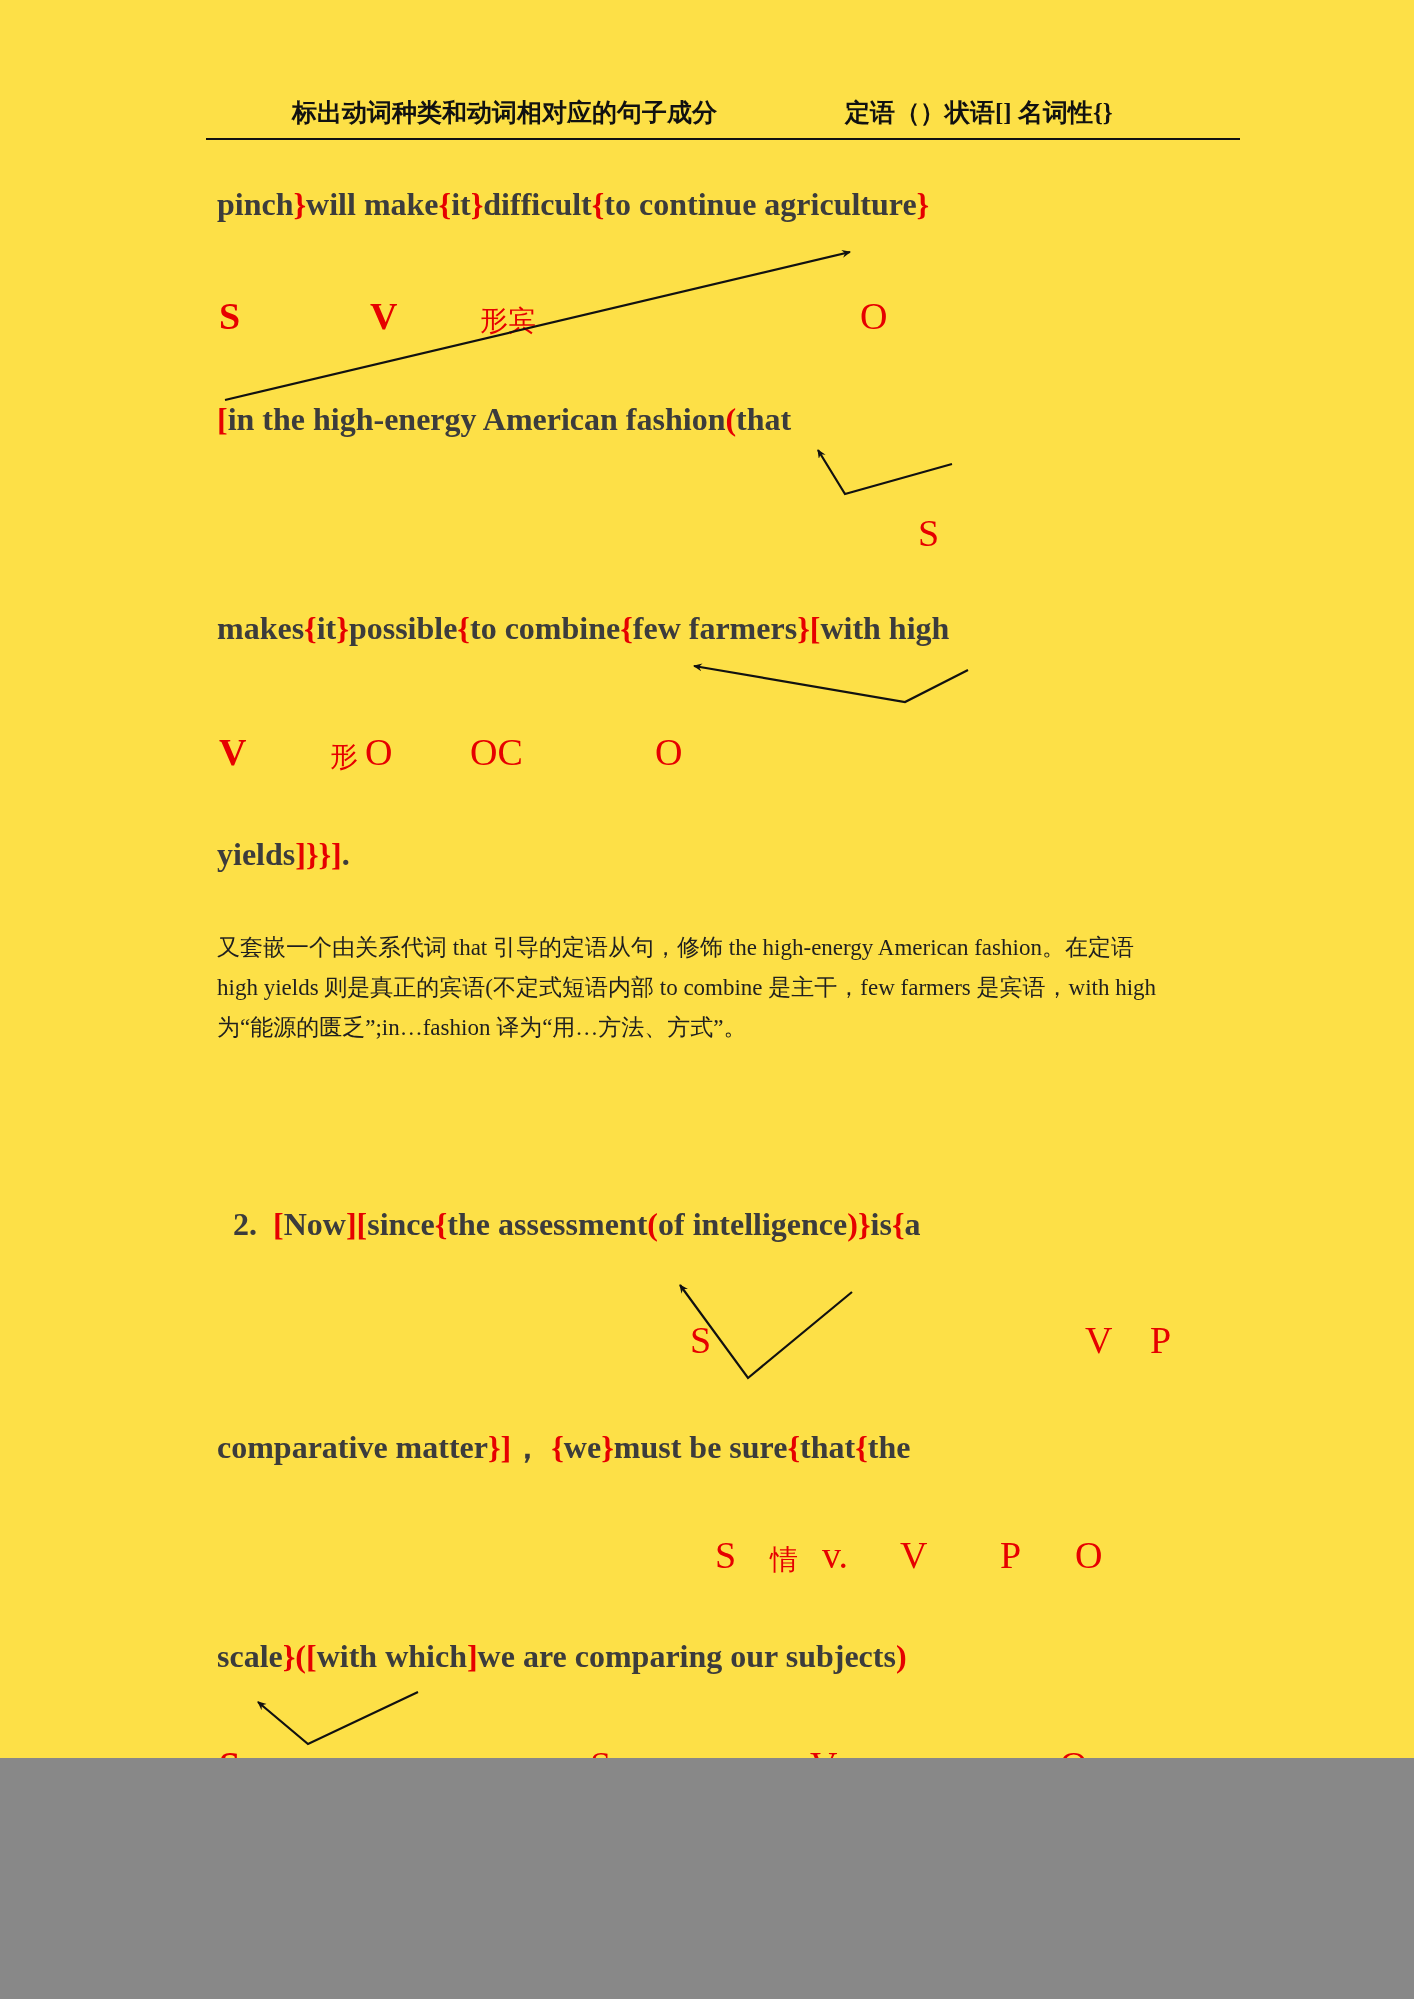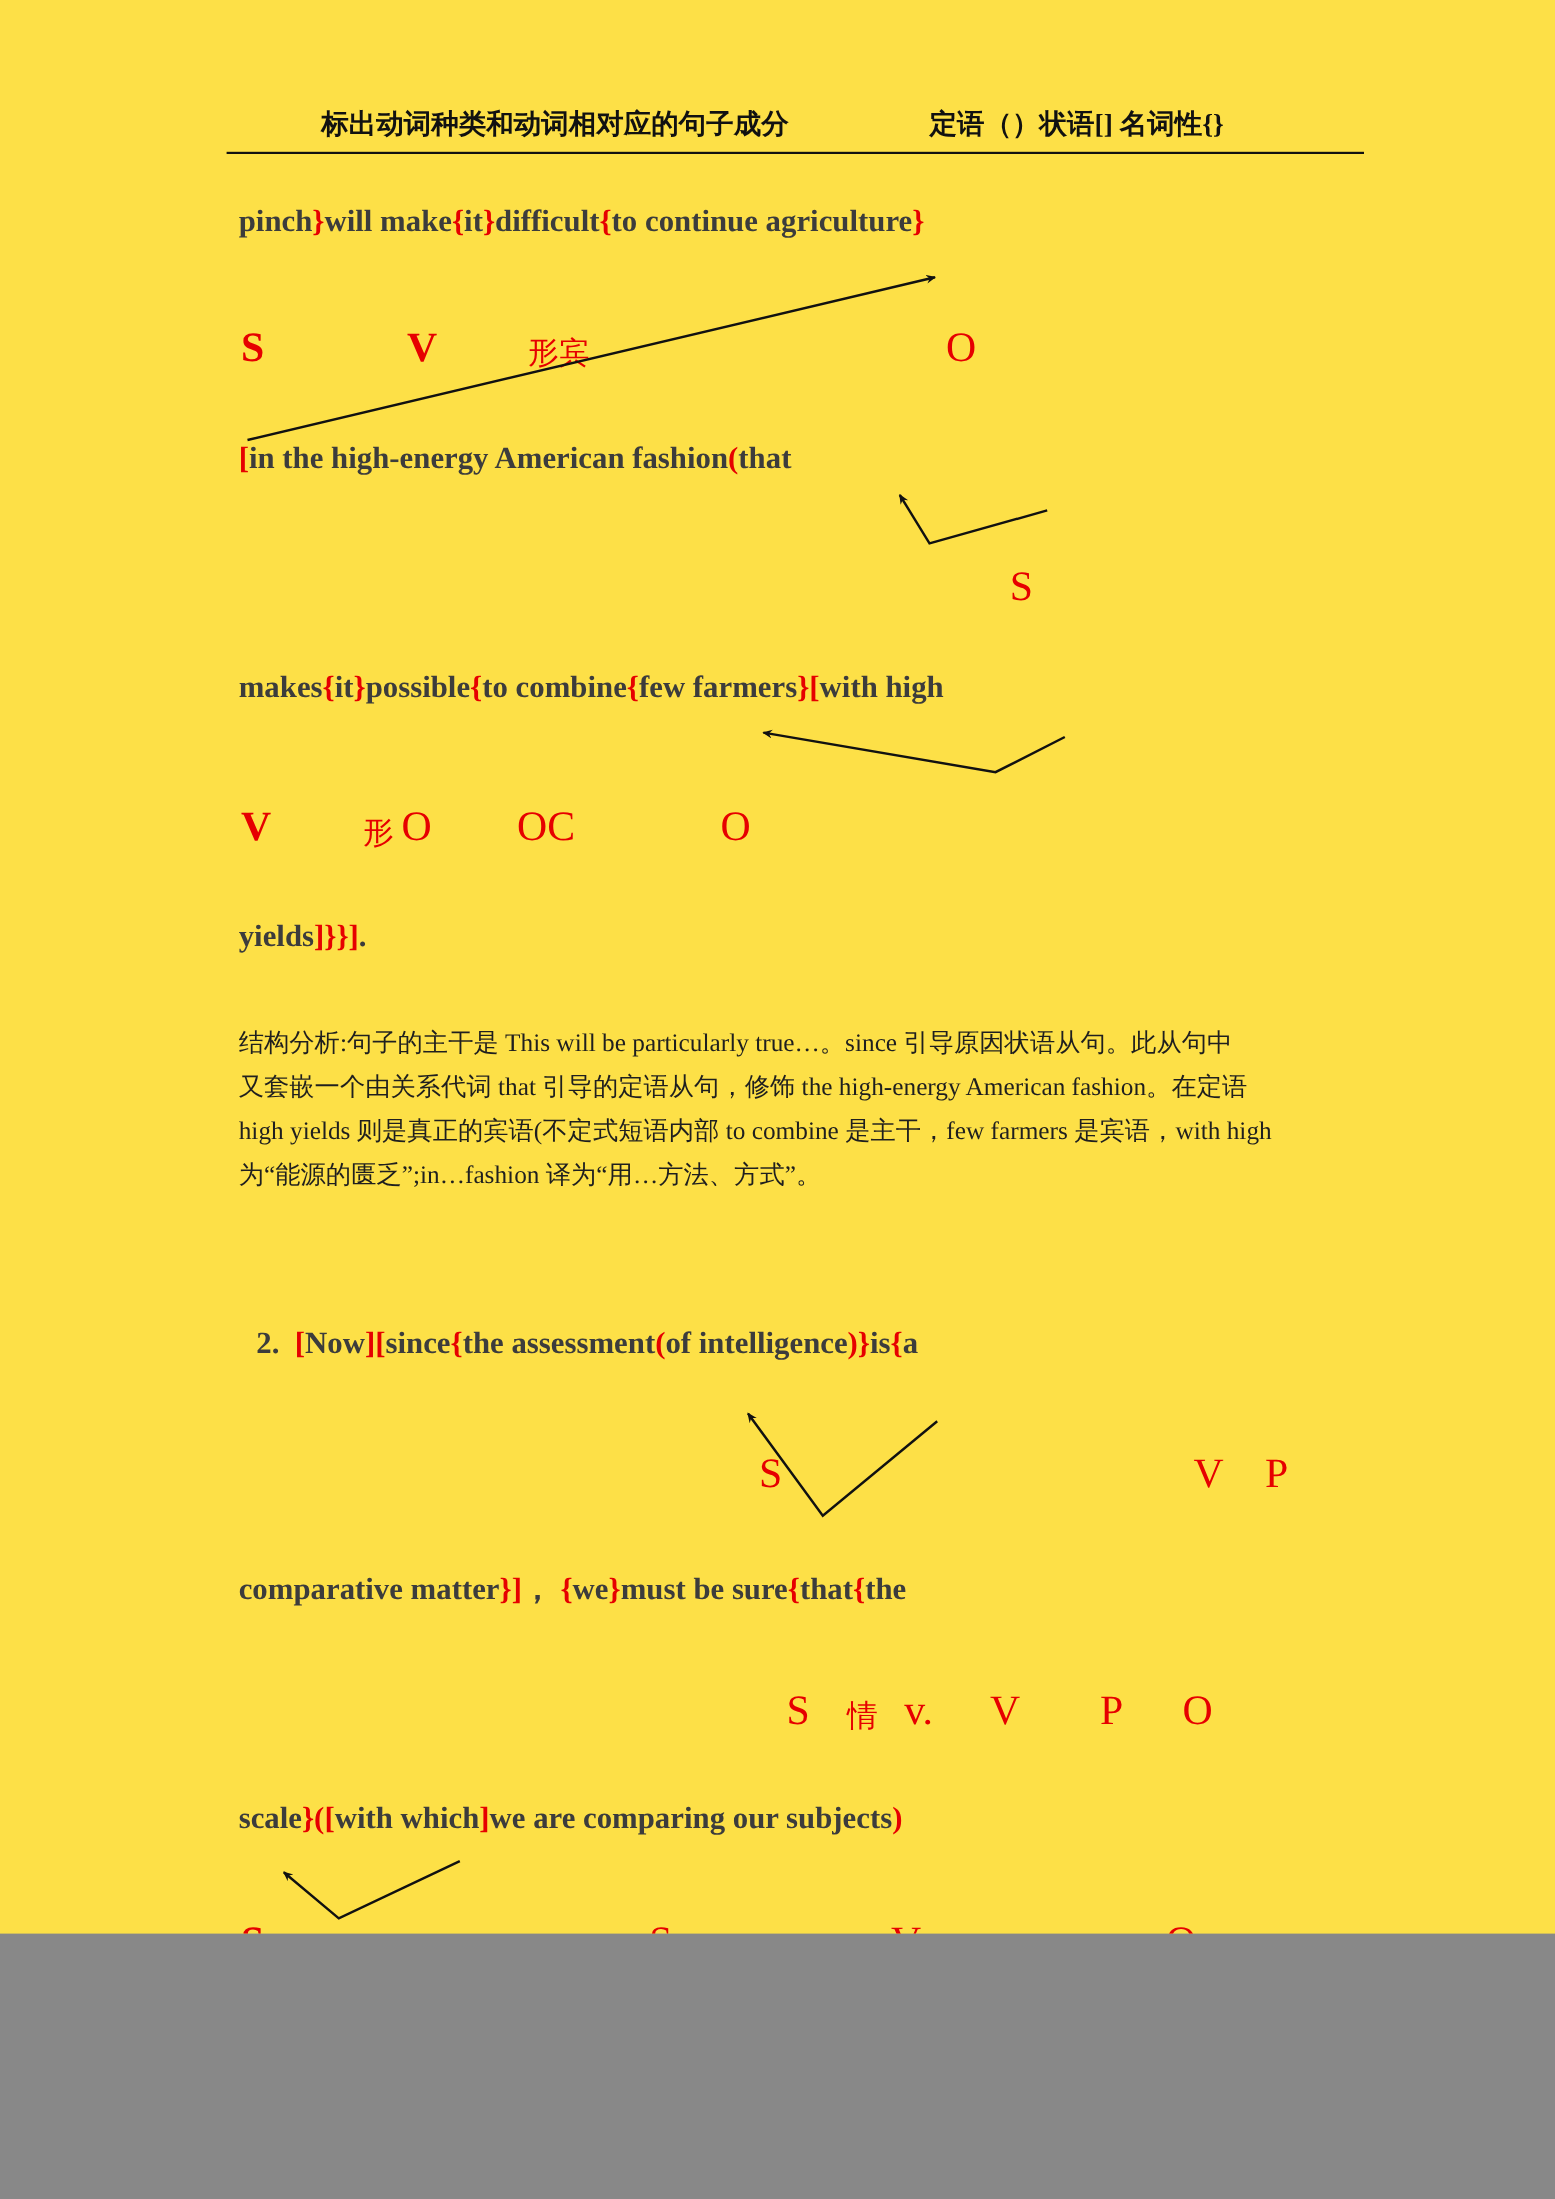--- a/index.html
+++ b/index.html
@@ -7,21 +7,21 @@
     position:relative;width:1414px;height:1758px;background:#fde047;
     margin:0 auto;overflow:hidden;
     font-family:"Liberation Serif","DejaVu Serif",serif;
   }
   .hdr{position:absolute;top:96px;font-weight:bold;font-size:25px;color:#111;white-space:nowrap;}
   .hdr-left{left:292px;}
   .hdr-right{left:845px;}
   .hdr-rule{position:absolute;top:138px;left:206px;width:1034px;height:2px;background:#111;}
   .sline{
     position:absolute;left:217px;white-space:nowrap;
-    font-weight:bold;font-size:28px;color:#3c3c3c;letter-spacing:0px;
+    font-weight:bold;font-size:32px;color:#3c3c3c;letter-spacing:0px;
   }
   .sline .red{color:#e60000;}
   .marker{
     position:absolute;color:#e60000;font-size:38px;white-space:nowrap;
     font-family:"Liberation Serif","DejaVu Serif",serif;
   }
   .marker.bold{font-weight:bold;}
   .marker.cjk{font-size:28px;padding-top:8px;font-family:Liberation Mono, monospace;}
   .para{
     position:absolute;left:217px;top:928px;width:1032px;
@@ -72,21 +72,20 @@
       <span class="marker" style="left: 900px; top: 1533px;">V</span>
       <span class="marker" style="left: 1000px; top: 1533px;">P</span>
       <span class="marker" style="left: 1075px; top: 1533px;">O</span>
       <span class="marker bold" style="left: 219px; top: 1743px;">S</span>
       <span class="marker" style="left: 590px; top: 1743px;">S</span>
       <span class="marker" style="left: 810px; top: 1743px;">V</span>
       <span class="marker" style="left: 1060px; top: 1743px;">O</span>
     </div>
 
   <div class="para">
-    <div>结构分析:句子的主干是 This will be particularly true…。since 引导原因状语从句。此从句中</div>
     <div>又套嵌一个由关系代词 that 引导的定语从句，修饰 the high-energy American fashion。在定语</div>
     <div>high yields 则是真正的宾语(不定式短语内部 to combine 是主干，few farmers 是宾语，with high</div>
     <div>为“能源的匮乏”;in…fashion 译为“用…方法、方式”。</div>
   </div>
 
   <svg class="overlay" width="1414" height="1999">
     <defs>
       <marker id="ah" markerWidth="10" markerHeight="10" refX="8" refY="4" orient="auto" markerUnits="userSpaceOnUse">
         <path d="M0,0 L9,4 L0,8 L3,4 Z" fill="#111"></path>
       </marker>

